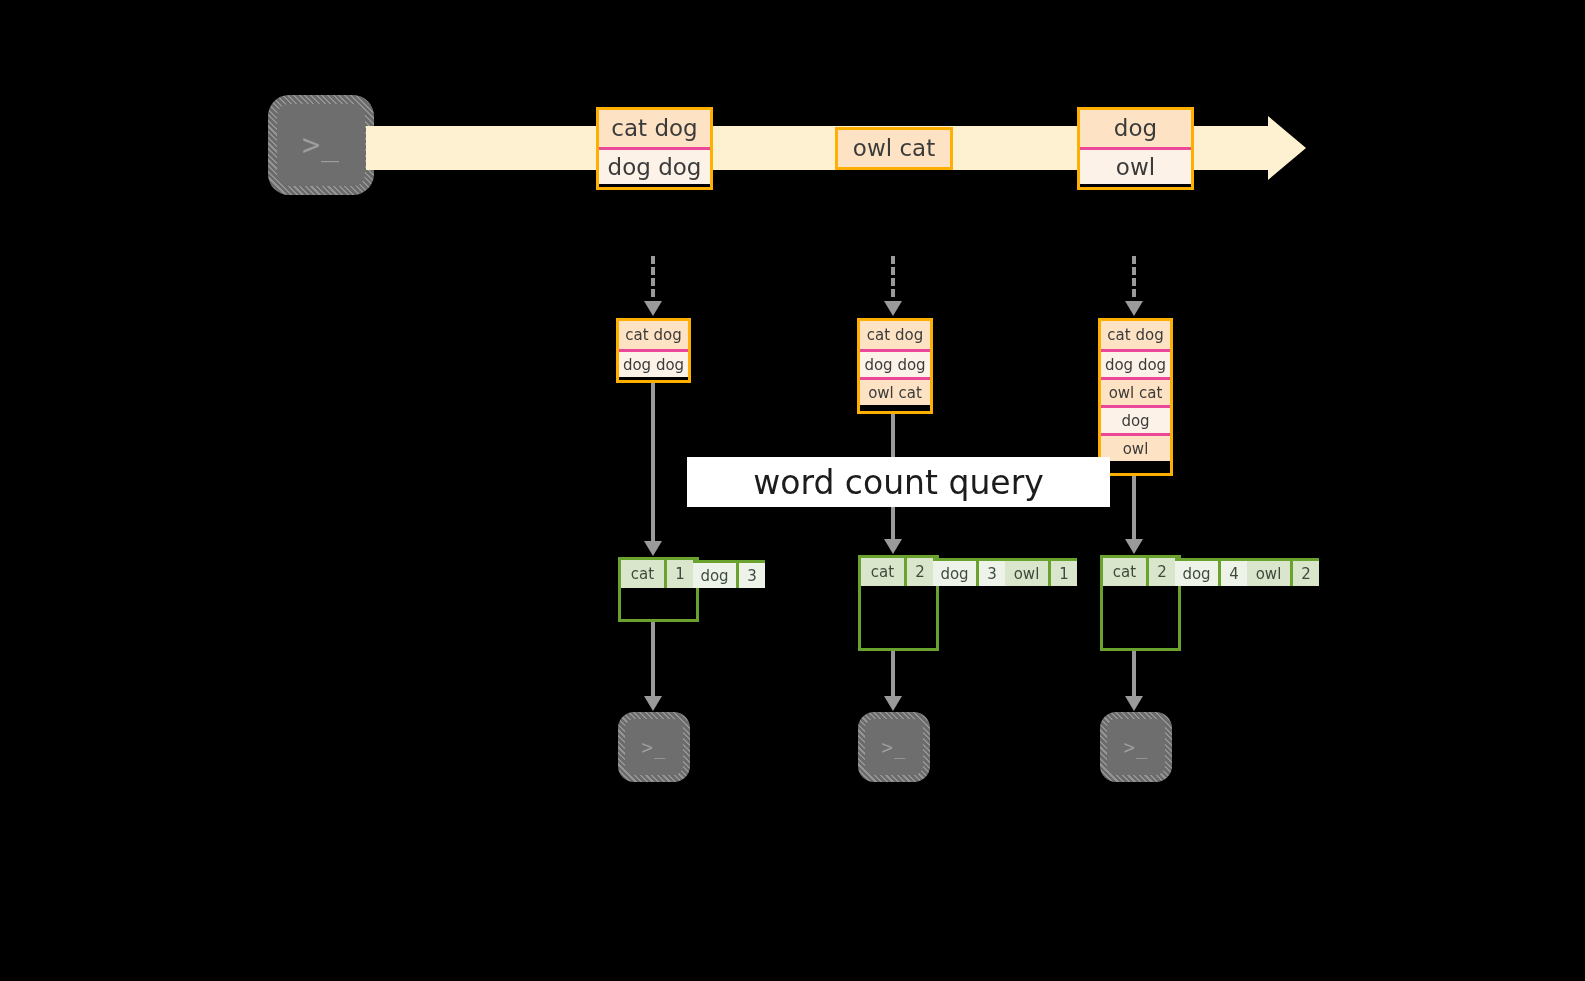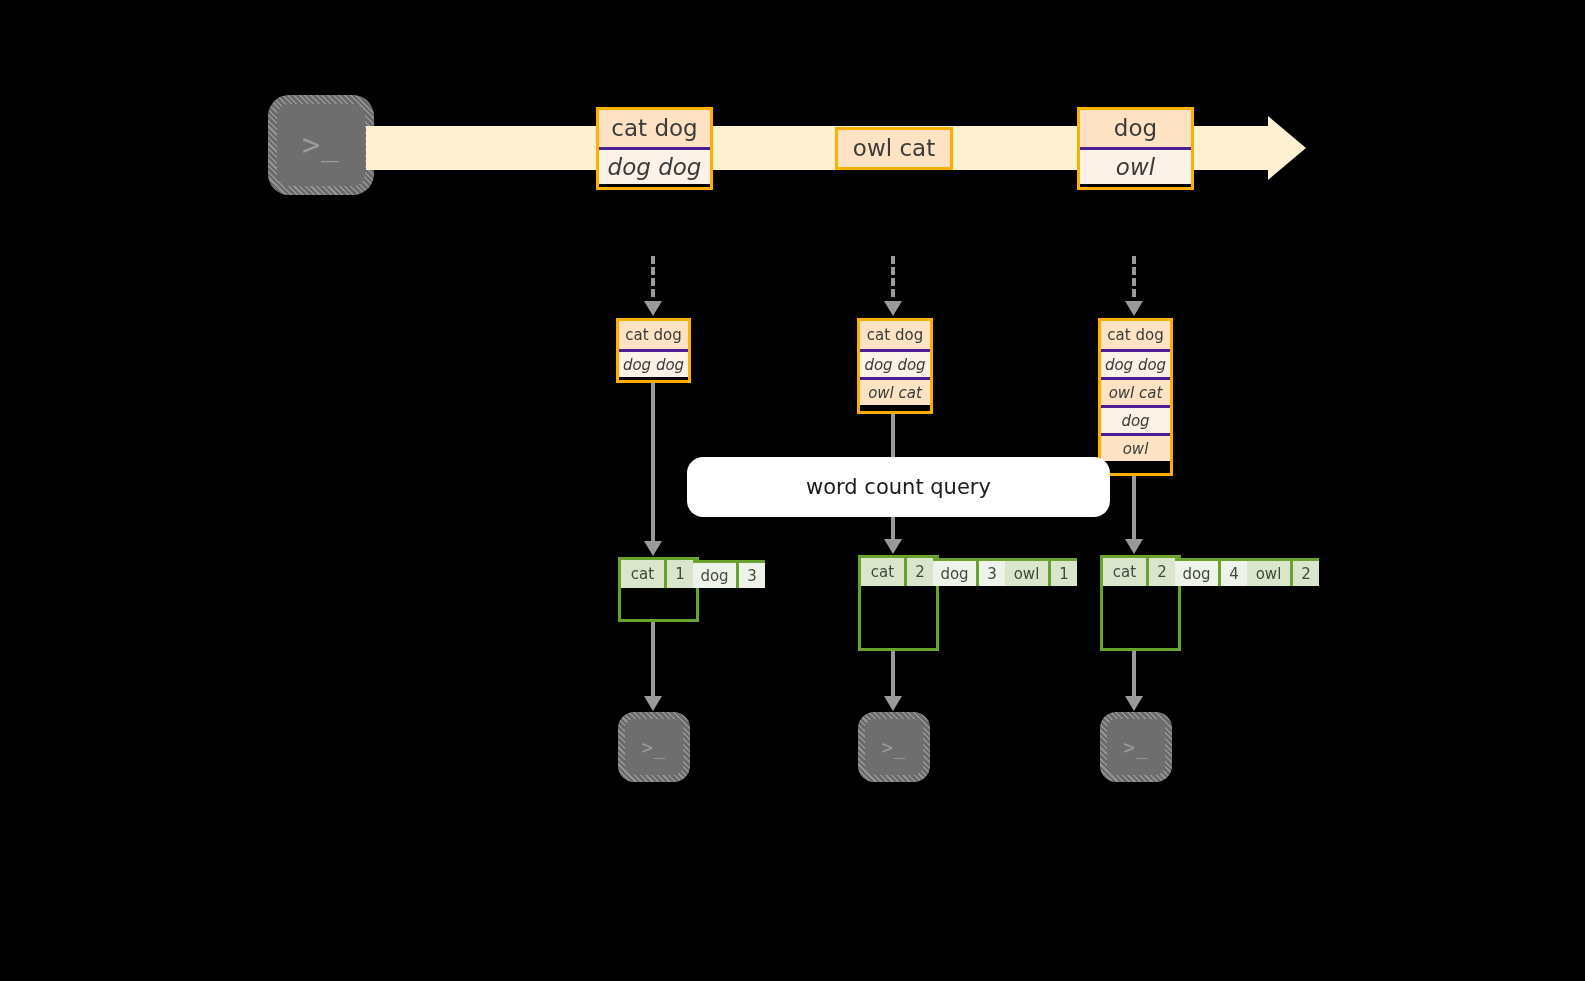--- a/index.html
+++ b/index.html
@@ -23,21 +23,21 @@
   .band{position:absolute;background:#fdf1d2;}
   .bandhead{position:absolute;width:0;height:0;
         border-top:32px solid transparent;border-bottom:32px solid transparent;
         border-left:38px solid #fdf1d2;}
 
   
   .obox{position:absolute;box-sizing:border-box;border:3px solid #ffaf00;
         display:flex;flex-direction:column;}
   .obox .row{box-sizing:border-box;display:flex;align-items:center;
         justify-content:center;color:#3b3b3b;white-space:nowrap;}
-  .obox .row + .row{border-top:3px solid #4c1d95;font-style:italic;}
+  .obox .row + .row{border-top:3px solid #ec4899;}
   .fill-a{background:#fde2c4;}
   .fill-b{background:#fdf2e8;}
 
   
   .gtab{position:absolute;box-sizing:border-box;border:3px solid #6aa22e;
         display:flex;flex-direction:row;}
   .gtab .grow{display:flex;box-sizing:border-box;flex:1 1 auto;}
   .gtab .grow + .grow{border-top:3px solid #6aa22e;}
   .gtab .gc{box-sizing:border-box;display:flex;align-items:center;
         justify-content:center;color:#3e4a3b;white-space:nowrap;}
@@ -158,16 +158,16 @@
     </div>
     <div class="vline" style="left: 1132px; top: 476px; height: 65px;"></div>
     <div class="ahead" style="left: 1125px; top: 539px;"></div>
     <div class="vline" style="left: 1132px; top: 651px; height: 47px;"></div>
     <div class="ahead" style="left: 1125px; top: 696px;"></div>
     <div class="term" style="left: 1100px; top: 712px; width: 72px; height: 70px; border-radius: 16px;">
       <div class="inner" style="left: 7px; top: 7px; width: 58px; height: 56px; border-radius: 9px;">
         <span class="glyph" style="font-size: 19px;">&gt;_</span>
       </div>
     </div>
-    <div class="wband" style="left: 687px; top: 457px; width: 423px; height: 60px; font-size: 21px; border-radius: 16px;">
+    <div class="wband" style="left: 687px; top: 457px; width: 423px; height: 50px; font-size: 33px;">
       <span>word count query</span>
     </div>
   </div>
 
 </body></html>

